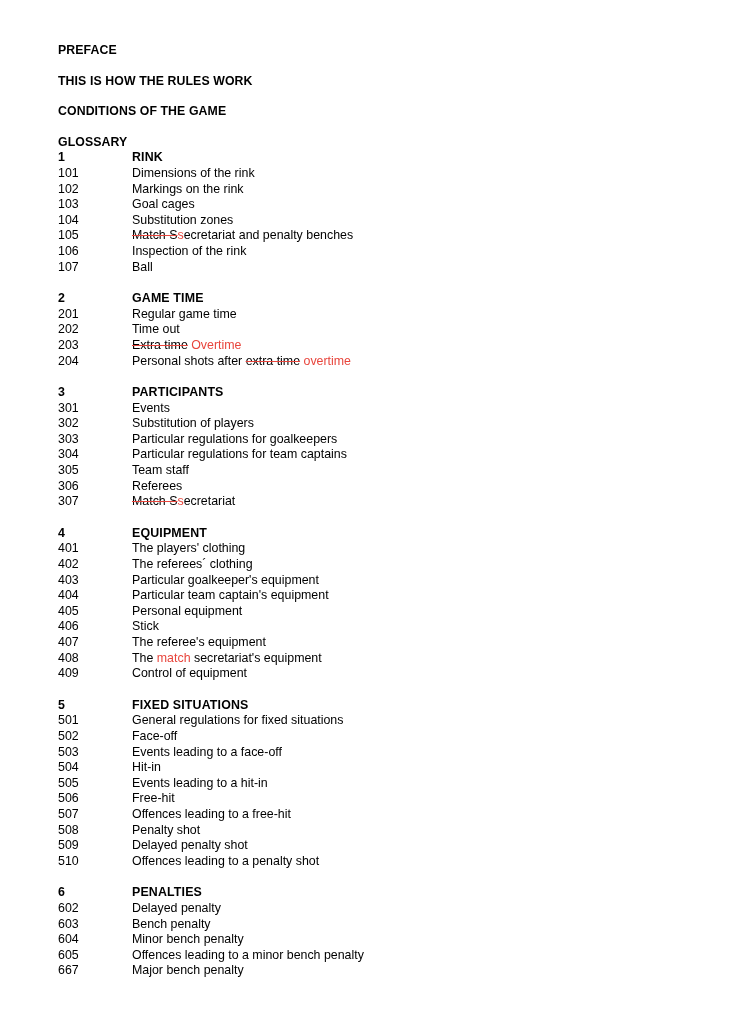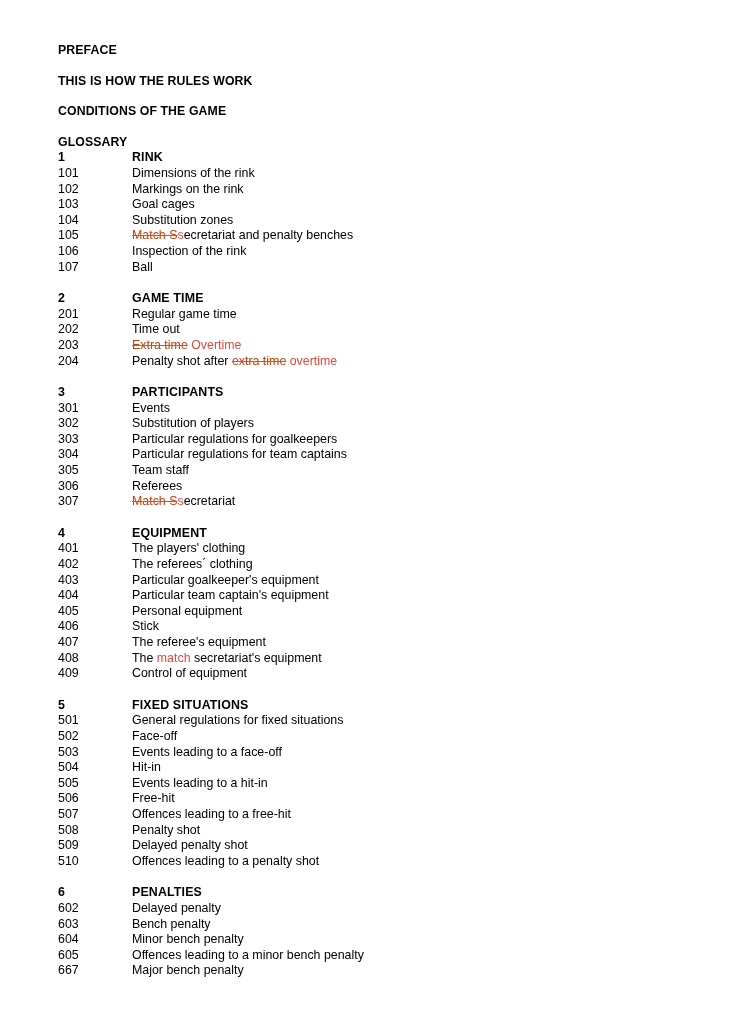--- a/index.html
+++ b/index.html
@@ -54,21 +54,21 @@
   }
   .section-head .num,
   .section-head .txt {
     font-weight: bold;
     letter-spacing: 0.15px;
   }
   .red {
     color: #E8453C;
   }
   .strike {
-    color: #c2410c;
+    color: #000000;
     text-decoration: line-through;
     text-decoration-color: #E8453C;
     text-decoration-thickness: 1px;
   }
 </style>
 </head>
 <body>
 
 <div class="page">
 
@@ -88,21 +88,21 @@
         <div class="row"><span class="num">104</span><span class="txt"><span>Substitution zones</span></span></div>
         <div class="row"><span class="num">105</span><span class="txt"><span class="strike">Match S</span><span class="red">s</span><span>ecretariat and penalty benches</span></span></div>
         <div class="row"><span class="num">106</span><span class="txt"><span>Inspection of the rink</span></span></div>
         <div class="row"><span class="num">107</span><span class="txt"><span>Ball</span></span></div>
       </div>
       <div class="section">
         <div class="row section-head"><span class="num">2</span><span class="txt">GAME TIME</span></div>
         <div class="row"><span class="num">201</span><span class="txt"><span>Regular game time</span></span></div>
         <div class="row"><span class="num">202</span><span class="txt"><span>Time out</span></span></div>
         <div class="row"><span class="num">203</span><span class="txt"><span class="strike">Extra time</span><span class="red"> Overtime</span></span></div>
-        <div class="row"><span class="num">204</span><span class="txt"><span>Penalty shot after </span><span class="strike">extra time</span><span class="red"> overtime</span></span></div>
+        <div class="row"><span class="num">204</span><span class="txt"><span>Personal shots after </span><span class="strike">extra time</span><span class="red"> overtime</span></span></div>
       </div>
       <div class="section">
         <div class="row section-head"><span class="num">3</span><span class="txt">PARTICIPANTS</span></div>
         <div class="row"><span class="num">301</span><span class="txt"><span>Events</span></span></div>
         <div class="row"><span class="num">302</span><span class="txt"><span>Substitution of players</span></span></div>
         <div class="row"><span class="num">303</span><span class="txt"><span>Particular regulations for goalkeepers</span></span></div>
         <div class="row"><span class="num">304</span><span class="txt"><span>Particular regulations for team captains</span></span></div>
         <div class="row"><span class="num">305</span><span class="txt"><span>Team staff</span></span></div>
         <div class="row"><span class="num">306</span><span class="txt"><span>Referees</span></span></div>
         <div class="row"><span class="num">307</span><span class="txt"><span class="strike">Match S</span><span class="red">s</span><span>ecretariat</span></span></div>

